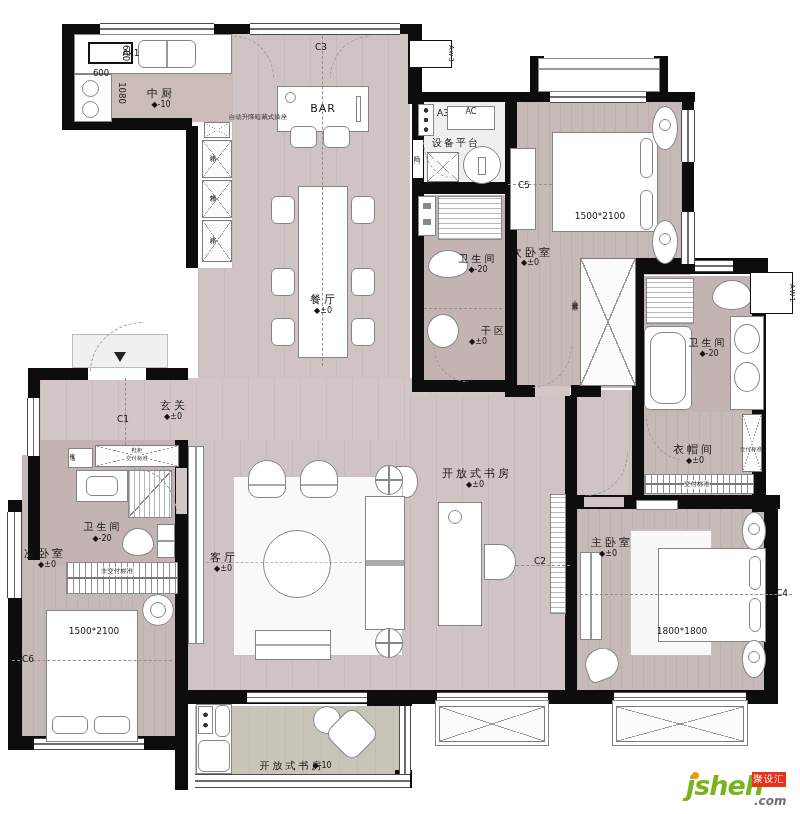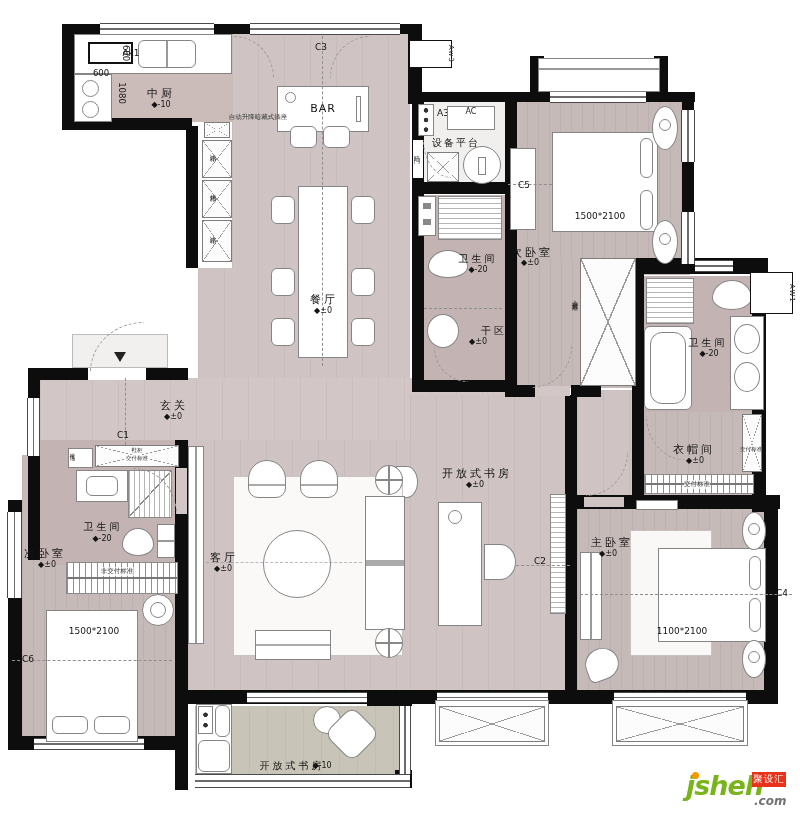--- a/index.html
+++ b/index.html
@@ -239,21 +239,21 @@
   <div class="xbox" style="left:742px;top:414px;width:20px;height:58px;"></div>
   <div class="note" style="left:751px;top:446px;font-size:5.5px;">交付标准</div>
   <div class="arc bl" style="left:646px;top:416px;width:38px;height:44px;"></div>
 
   <div class="abs" style="left:584px;top:497px;width:40px;height:10px;background:#cfc4c3;"></div>
   <div class="arc br" style="left:586px;top:452px;width:42px;height:44px;"></div>
   <div class="abs" style="left:630px;top:530px;width:82px;height:126px;background:#faf8f7;border:1px solid #c9c2c0;box-sizing:border-box;"></div>
   <div class="furn" style="left:658px;top:548px;width:108px;height:94px;"></div>
   <div class="furn soft" style="left:749px;top:556px;width:12px;height:34px;"></div>
   <div class="furn soft" style="left:749px;top:598px;width:12px;height:34px;"></div>
-  <div class="dimtxt" style="left:682px;top:626px;font-size:9px;">1100*2100</div>
+  <div class="dimtxt" style="left:682px;top:626px;font-size:9px;">1800*1800</div>
   <div class="furn" style="left:742px;top:512px;width:24px;height:38px;border-radius:50%;"></div>
   <div class="furn round" style="left:748px;top:523px;width:12px;height:12px;"></div>
   <div class="furn" style="left:742px;top:640px;width:24px;height:38px;border-radius:50%;"></div>
   <div class="furn round" style="left:748px;top:651px;width:12px;height:12px;"></div>
   <div class="furn" style="left:580px;top:552px;width:22px;height:88px;background-image:linear-gradient(to right,transparent 46%,#999 46%,#999 54%,transparent 54%);"></div>
   <div class="furn" style="left:636px;top:500px;width:42px;height:10px;"></div>
   <div class="furn" style="left:585px;top:648px;width:34px;height:32px;border-radius:50% 50% 50% 20%;transform:rotate(-20deg);"></div>
   <div class="label" style="left:612px;top:535px;">主卧室</div>
   <div class="elev" style="left:608px;top:549px;">◆±0</div>
   <div class="dash-h" style="left:580px;top:594px;width:188px;"></div>
@@ -279,21 +279,21 @@
   <div class="furn round lamp" style="left:375px;top:465px;width:28px;height:30px;"></div>
   <div class="furn round lamp" style="left:375px;top:628px;width:28px;height:30px;"></div>
   <div class="furn cushion" style="left:255px;top:630px;width:76px;height:30px;"></div>
   <div class="label" style="left:224px;top:550px;">客厅</div>
   <div class="elev" style="left:223px;top:564px;">◆±0</div>
   <div class="dash-h" style="left:206px;top:562px;width:156px;opacity:.6;"></div>
 
   <div class="label" style="left:174px;top:398px;">玄关</div>
   <div class="elev" style="left:173px;top:412px;">◆±0</div>
   <div class="dash-v" style="left:125px;top:378px;height:72px;"></div>
-  <div class="mark" style="left:117px;top:430px;">C1</div>
+  <div class="mark" style="left:117px;top:414px;">C1</div>
   <div class="xbox" style="left:95px;top:445px;width:84px;height:22px;"></div>
   <div class="note" style="left:137px;top:447px;font-size:5.5px;background:rgba(255,255,255,.75);">鞋柜</div>
   <div class="note" style="left:137px;top:455px;font-size:5.5px;background:rgba(255,255,255,.75);">交付标准</div>
   <div class="furn" style="left:68px;top:448px;width:25px;height:20px;"></div>
   <div class="vtext" style="left:70px;top:449px;font-size:5.5px;">排气道</div>
 
   <div class="furn" style="left:76px;top:470px;width:52px;height:32px;"></div>
   <div class="furn soft" style="left:86px;top:476px;width:32px;height:20px;"></div>
   <div class="hlines" style="left:128px;top:470px;width:44px;height:48px;background-image:repeating-linear-gradient(90deg,#b5b5b5 0 1px,transparent 1px 5px),linear-gradient(to bottom right,transparent 49%,#888 49%,#888 51%,transparent 51%);"></div>
   <div class="furn toilet" style="left:122px;top:528px;width:32px;height:28px;"></div>

